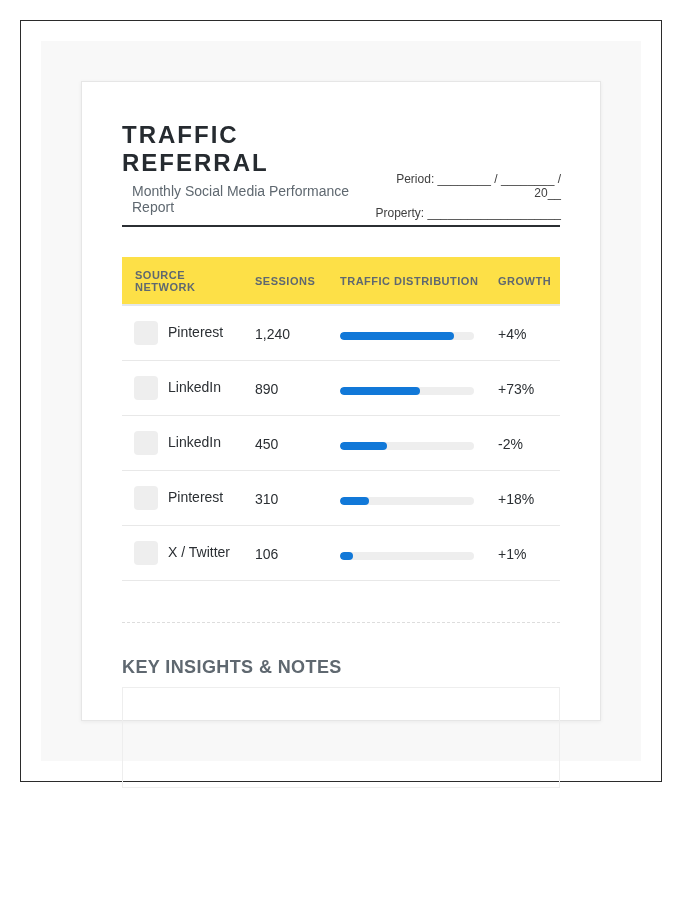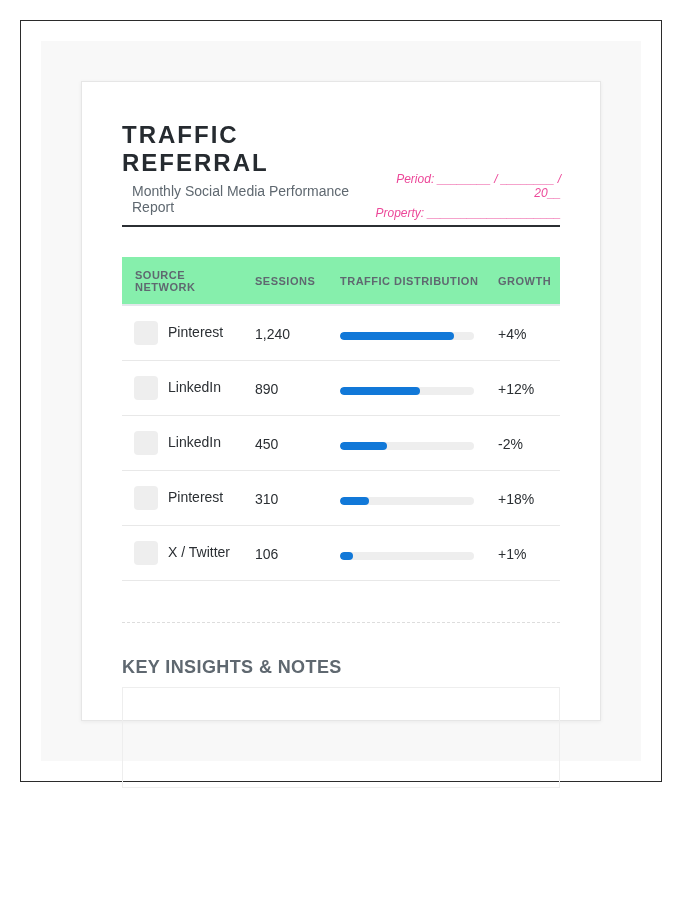--- a/index.html
+++ b/index.html
@@ -24,34 +24,34 @@
       position: absolute; left: 122px; top: 121px; width: 200px;
       font-size: 24px; font-weight: 700; letter-spacing: 2px; line-height: 28px;
       color: #262b30;
     }
     .subtitle {
       position: absolute; left: 132px; top: 183px; width: 240px;
       font-size: 14px; line-height: 16px; color: #5f6870;
     }
     .meta {
       position: absolute; left: 365px; top: 172px; width: 196px;
-      font-size: 12px; color: #ec4899; text-align: right; line-height: 14px; font-style: italic;
+      font-size: 12px; color: #404040; text-align: right; line-height: 14px;
     }
     .meta .row { display: block; }
     .meta .row + .row { margin-top: 6px; }
     .header-rule {
       position: absolute; left: 122px; top: 225px; width: 438px; height: 2px;
       background: #2b2f33;
     }
 
     .table {
       position: absolute; left: 122px; top: 257px; width: 438px;
     }
     .thead {
-      height: 49px; background: #86efac; border-bottom: 2px solid #e3e7eb;
+      height: 49px; background: #fde047; border-bottom: 2px solid #e3e7eb;
       position: relative;
     }
     .th {
       position: absolute; font-size: 11px; font-weight: 700; letter-spacing: 0.5px;
       color: #5f6870; text-transform: uppercase; line-height: 12px;
     }
     .th.c1 { left: 13px; top: 12px; width: 80px; }
     .th.c2 { left: 133px; top: 18px; }
     .th.c3 { left: 218px; top: 18px; }
     .th.c4 { left: 376px; top: 18px; }
@@ -131,21 +131,21 @@
     <div class="growth">+4%</div>
   </div>
 
   <div class="tr">
     <div class="net-icon"></div>
     <div class="net-name">LinkedIn</div>
     <div class="sessions">890</div>
     <div class="bar-track">
         <div class="bar-fill" style="width: 60%;"></div>
       </div>
-    <div class="growth">+12%</div>
+    <div class="growth">+73%</div>
   </div>
 
   <div class="tr">
     <div class="net-icon"></div>
     <div class="net-name">LinkedIn</div>
     <div class="sessions">450</div>
     <div class="bar-track">
         <div class="bar-fill" style="width: 35%;"></div>
       </div>
     <div class="growth">-2%</div>

